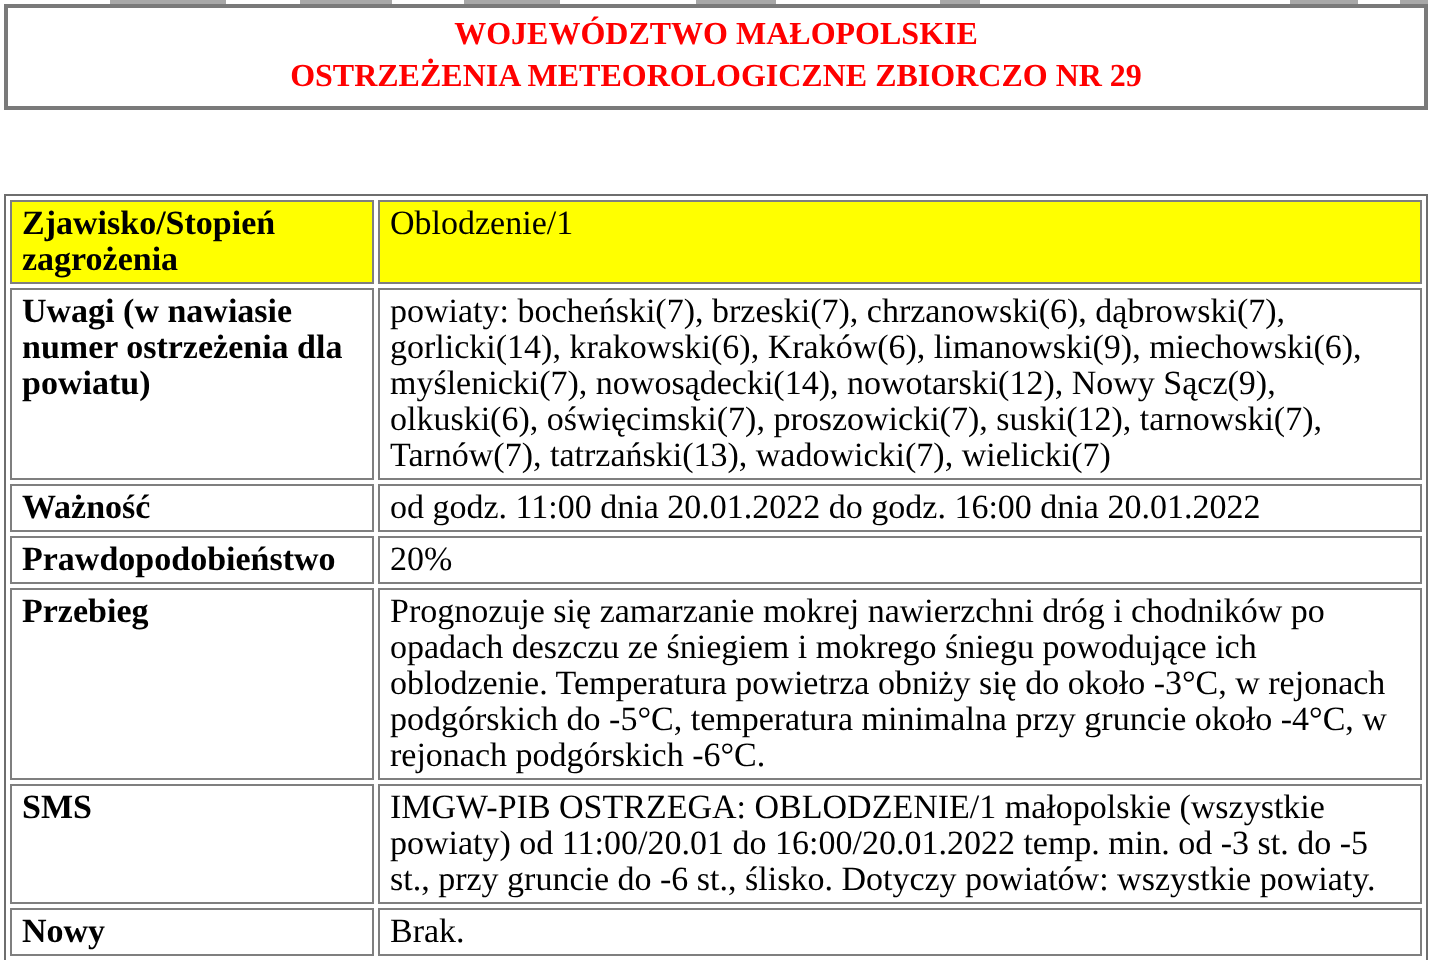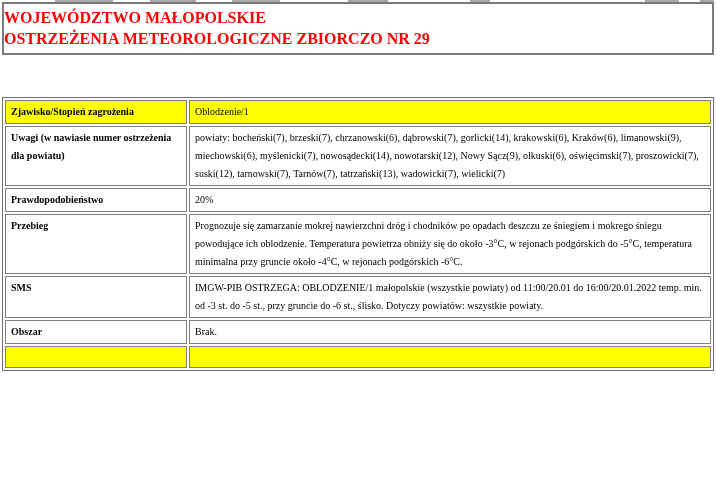--- a/index.html
+++ b/index.html
@@ -16,21 +16,21 @@
   .top-fragments { position: absolute; top: 0; left: 0; width: 716px; height: 3px; }
   .top-fragments i { position: absolute; top: 0; height: 2px; background: #a8a8a8; }
 
   
   .header-box {
     position: absolute;
     top: 2px; left: 2px;
     width: 712px;
     border: 2px solid #7a7a7a;
     background: #ffffff;
-    text-align: left;
+    text-align: center;
     padding: 3px 0 4px 0;
   }
   .header-box .line {
     display: block;
     color: #ff0000;
     font-weight: bold;
     font-size: 16px;
     line-height: 21px;
     white-space: nowrap;
   }
@@ -42,21 +42,21 @@
     width: 712px;
     border-collapse: separate;
     border-spacing: 2px;
     border: 1px solid #6e6e6e;
     background: #ffffff;
     table-layout: fixed;
   }
   .warning-table td {
     border: 1px solid #7f7f7f;
     padding: 2px 5px;
-    font-size: 10px;
+    font-size: 17px;
     line-height: 18px;
     vertical-align: top;
     overflow: hidden;
     word-wrap: break-word;
   }
   .warning-table td.label {
     width: 182px;
     font-weight: bold;
   }
   .warning-table tr.highlight td { background: #ffff00; }
@@ -84,33 +84,37 @@
   <tbody>
     <tr class="highlight">
       <td class="label">Zjawisko/Stopień zagrożenia</td>
       <td class="value">Oblodzenie/1</td>
     </tr>
     <tr>
       <td class="label">Uwagi (w nawiasie numer ostrzeżenia dla powiatu)</td>
       <td class="value">powiaty: bocheński(7), brzeski(7), chrzanowski(6), dąbrowski(7), gorlicki(14), krakowski(6), Kraków(6), limanowski(9), miechowski(6), myślenicki(7), nowosądecki(14), nowotarski(12), Nowy Sącz(9), olkuski(6), oświęcimski(7), proszowicki(7), suski(12), tarnowski(7), Tarnów(7), tatrzański(13), wadowicki(7), wielicki(7)</td>
     </tr>
     <tr>
+      <td class="label">Ważność</td>
+      <td class="value">od godz. 11:00 dnia 20.01.2022 do godz. 16:00 dnia 20.01.2022</td>
+    </tr>
+    <tr>
       <td class="label">Prawdopodobieństwo</td>
       <td class="value">20%</td>
     </tr>
     <tr>
       <td class="label">Przebieg</td>
       <td class="value">Prognozuje się zamarzanie mokrej nawierzchni dróg i chodników po opadach deszczu ze śniegiem i mokrego śniegu powodujące ich oblodzenie. Temperatura powietrza obniży się do około -3°C, w rejonach podgórskich do -5°C, temperatura minimalna przy gruncie około -4°C, w rejonach podgórskich -6°C.</td>
     </tr>
     <tr>
       <td class="label">SMS</td>
       <td class="value">IMGW-PIB OSTRZEGA: OBLODZENIE/1 małopolskie (wszystkie powiaty) od 11:00/20.01 do 16:00/20.01.2022 temp. min. od -3 st. do -5 st., przy gruncie do -6 st., ślisko. Dotyczy powiatów: wszystkie powiaty.</td>
     </tr>
     <tr>
-      <td class="label">Obszar</td>
+      <td class="label">Nowy</td>
       <td class="value">Brak.</td>
     </tr>
     <tr class="partial">
       <td class="label"></td>
       <td class="value"></td>
     </tr>
   </tbody>
 </table>
 
 </body></html>

